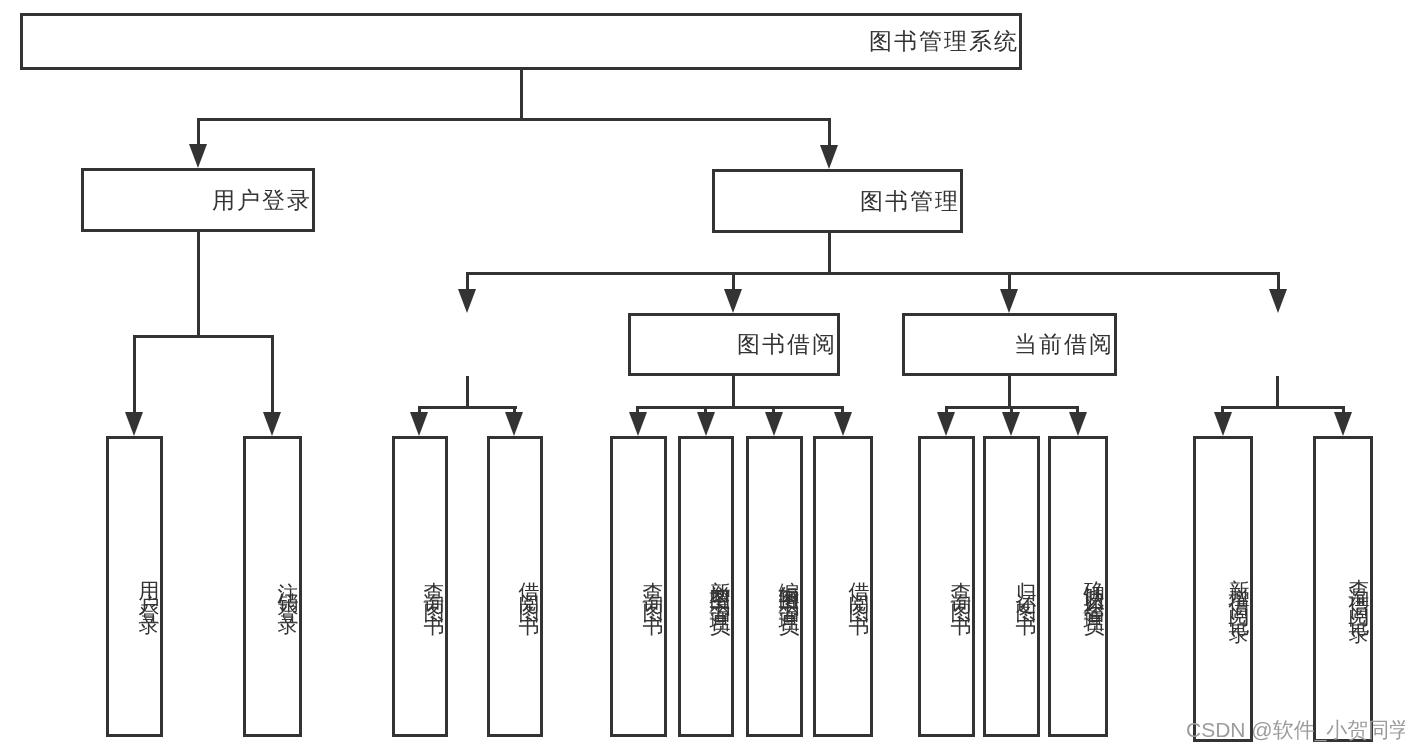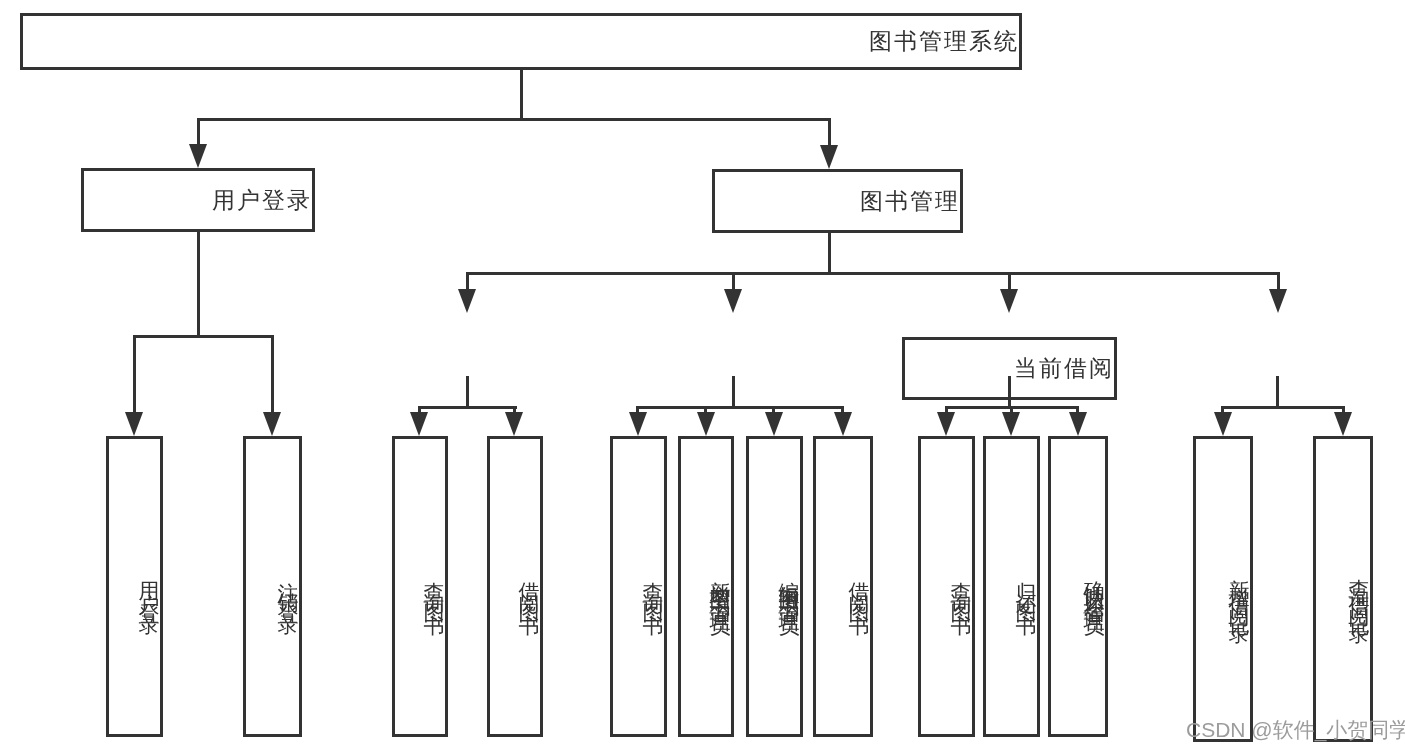--- a/index.html
+++ b/index.html
@@ -90,21 +90,24 @@
   <div class="hline" style="left:466px;top:272px;width:814px;"></div>
   <div class="vline" style="left:466px;top:272px;height:20px;"></div>
   <div class="arr" style="left:458px;top:289px;"></div>
   <div class="vline" style="left:732px;top:272px;height:20px;"></div>
   <div class="arr" style="left:724px;top:289px;"></div>
   <div class="vline" style="left:1008px;top:272px;height:20px;"></div>
   <div class="arr" style="left:1000px;top:289px;"></div>
   <div class="vline" style="left:1277px;top:272px;height:20px;"></div>
   <div class="arr" style="left:1269px;top:289px;"></div>
 
-  <div class="node hnode" style="left:902px;top:313px;width:215px;height:63px;margin-top:24px;">
+  <div class="node hnode" style="left:628px;top:313px;width:212px;height:63px;">
+    <span>图书借阅</span>
+  </div>
+  <div class="node hnode" style="left:902px;top:313px;width:215px;height:63px;">
     <span>当前借阅</span>
   </div>
 
   <div class="vline" style="left:466px;top:376px;height:32px;"></div>
   <div class="hline" style="left:418px;top:406px;width:99px;"></div>
   <div class="vline" style="left:418px;top:406px;height:10px;"></div>
   <div class="arr" style="left:410px;top:412px;"></div>
   <div class="vline" style="left:513px;top:406px;height:10px;"></div>
   <div class="arr" style="left:505px;top:412px;"></div>
 

